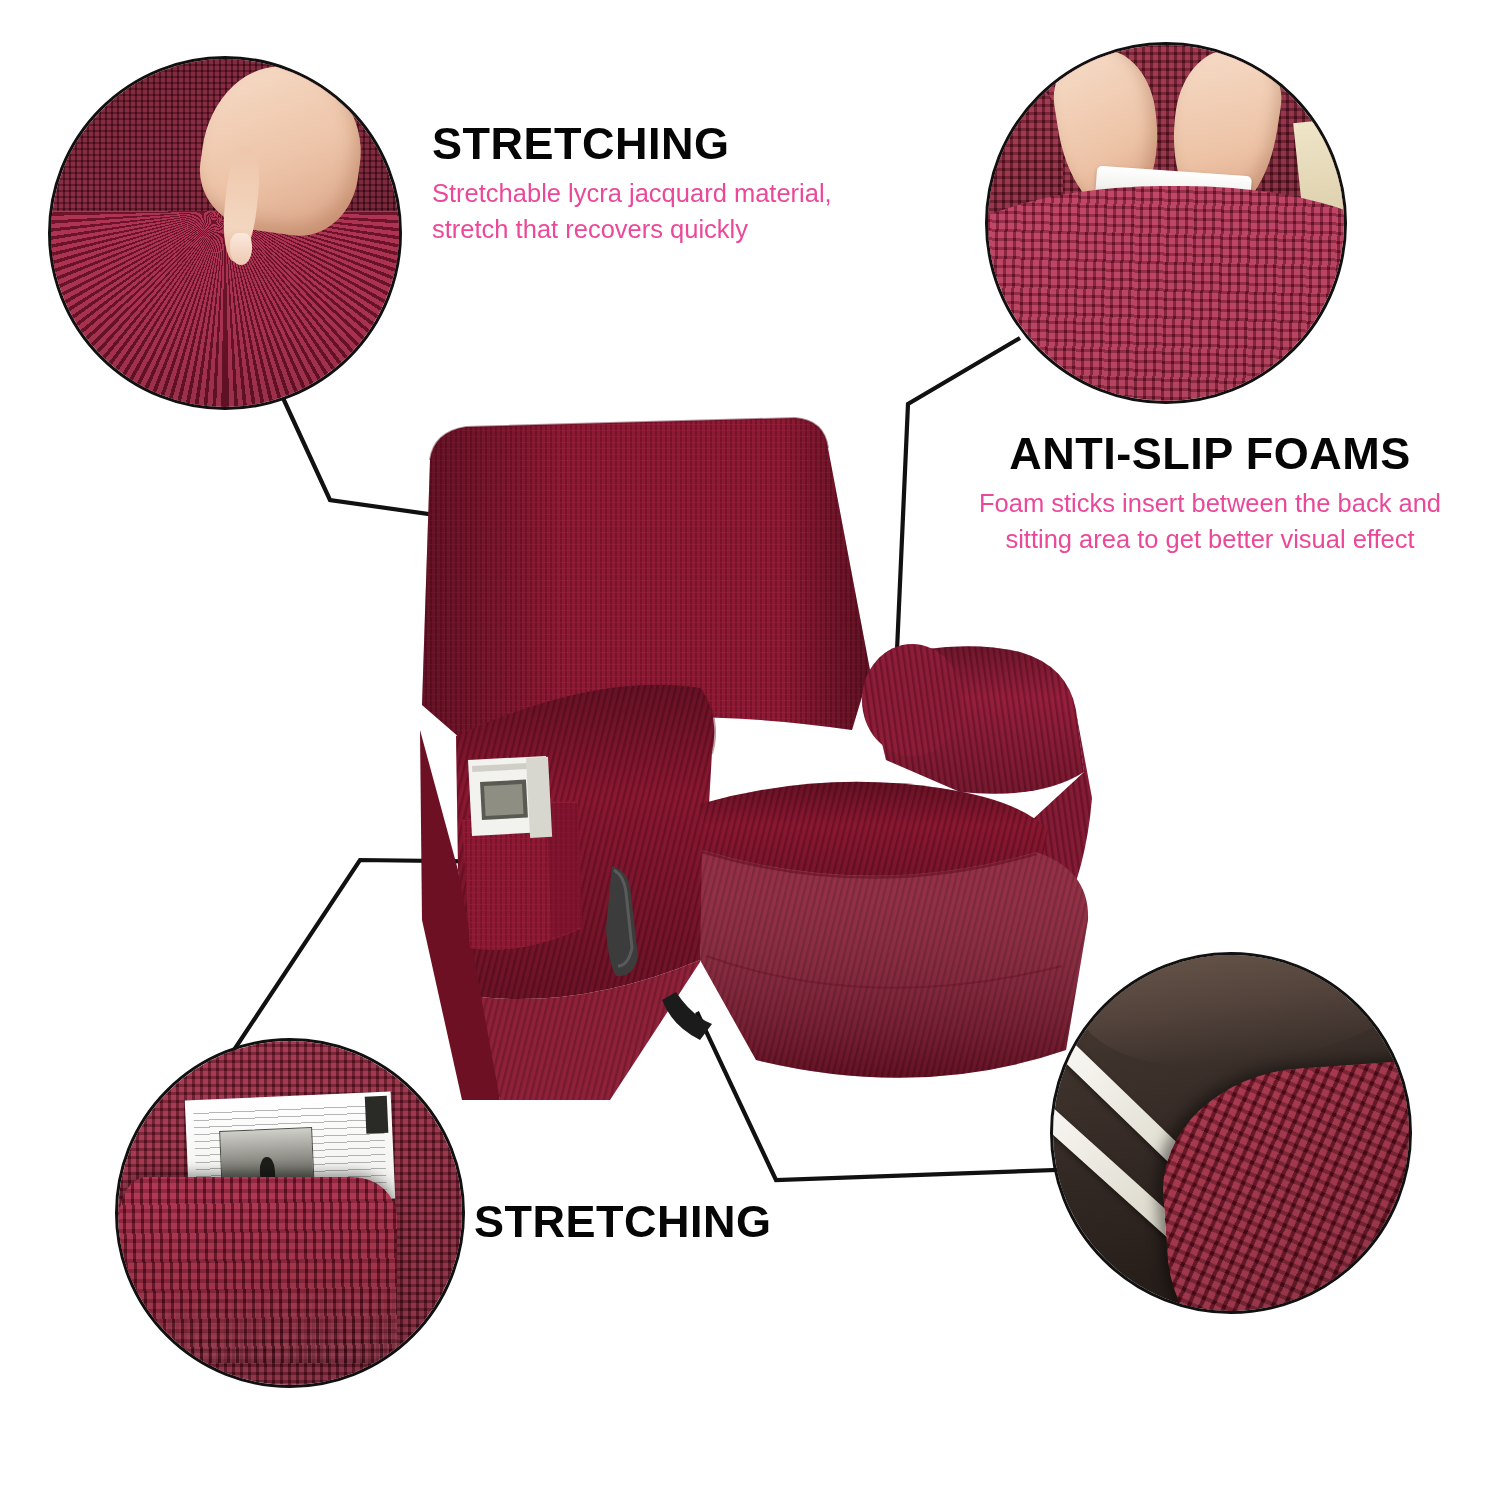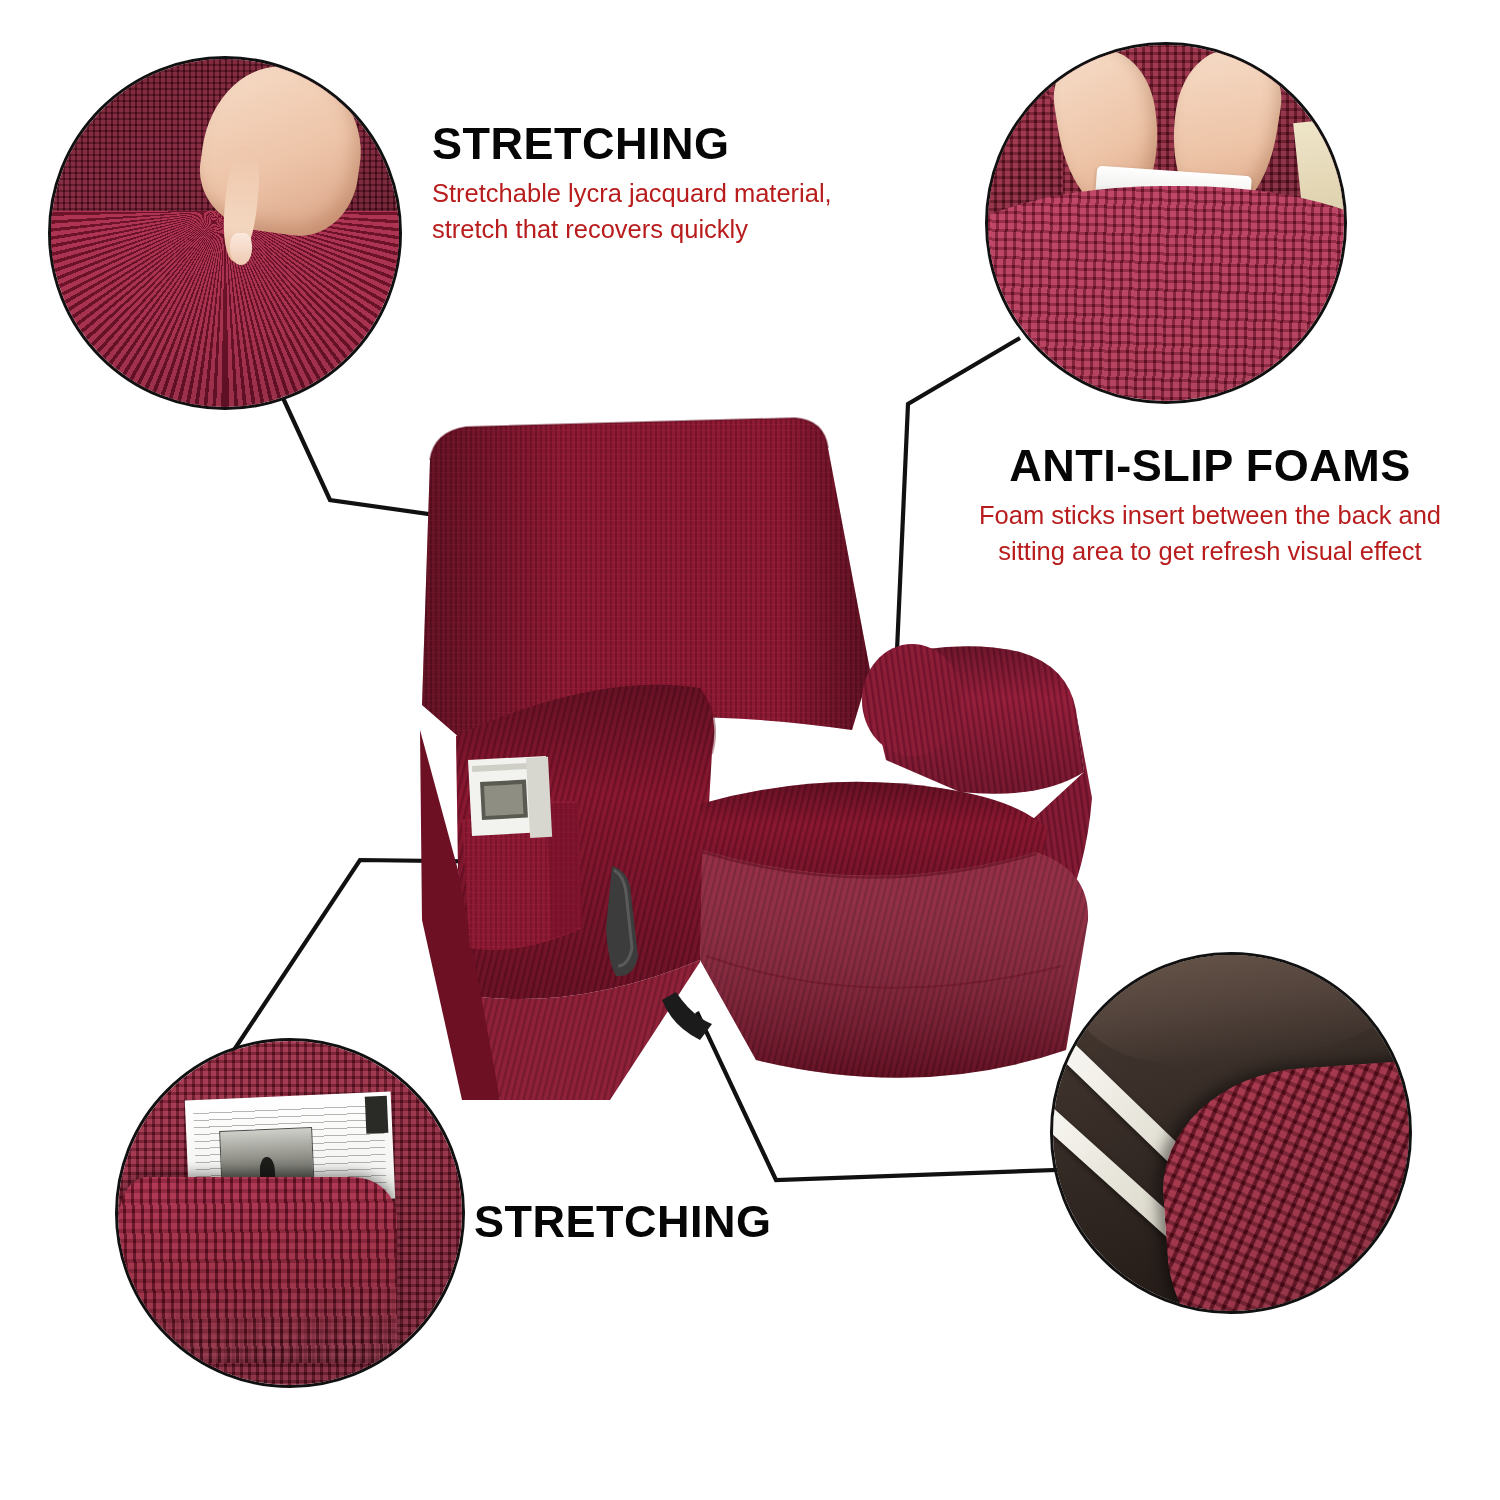--- a/index.html
+++ b/index.html
@@ -174,21 +174,21 @@
     transform:rotate(-4deg);
   }
 
   
   .block{position:absolute;}
   .headline{
     font-size:45px;font-weight:700;color:#060606;
     letter-spacing:.5px;line-height:1.05;white-space:nowrap;margin:0;
   }
   .body{
-    font-size:25.5px;color:#b91c1c;line-height:1.42;margin:8px 0 0 0;
+    font-size:25.5px;color:#ec4899;line-height:1.42;margin:8px 0 0 0;
     white-space:pre-line;
   }
   .ta-left{text-align:left;}
   .ta-center{text-align:center;}
 </style>
 </head>
 <body>
 
 <div id="stage">
 
@@ -366,24 +366,24 @@
       <div class="redcover"></div>
     </div>
   </div>
 
   <div class="block ta-left" style="left:432px;top:120px;width:520px;">
     <h2 class="headline">STRETCHING</h2>
     <p class="body">Stretchable lycra jacquard material,
 stretch that recovers quickly</p>
   </div>
 
-  <div class="block ta-center" style="left:930px;top:442px;width:560px;">
+  <div class="block ta-center" style="left:930px;top:430px;width:560px;">
     <h2 class="headline">ANTI-SLIP FOAMS</h2>
     <p class="body">Foam sticks insert between the back and
-sitting area to get refresh visual effect</p>
+sitting area to get better visual effect</p>
   </div>
 
   <div class="block ta-left" style="left:474px;top:1198px;width:470px;">
     <h2 class="headline">STRETCHING</h2>
   </div>
 
   <div class="block ta-center" style="left:918px;top:1318px;width:572px;">
   </div>
 
 </div>

